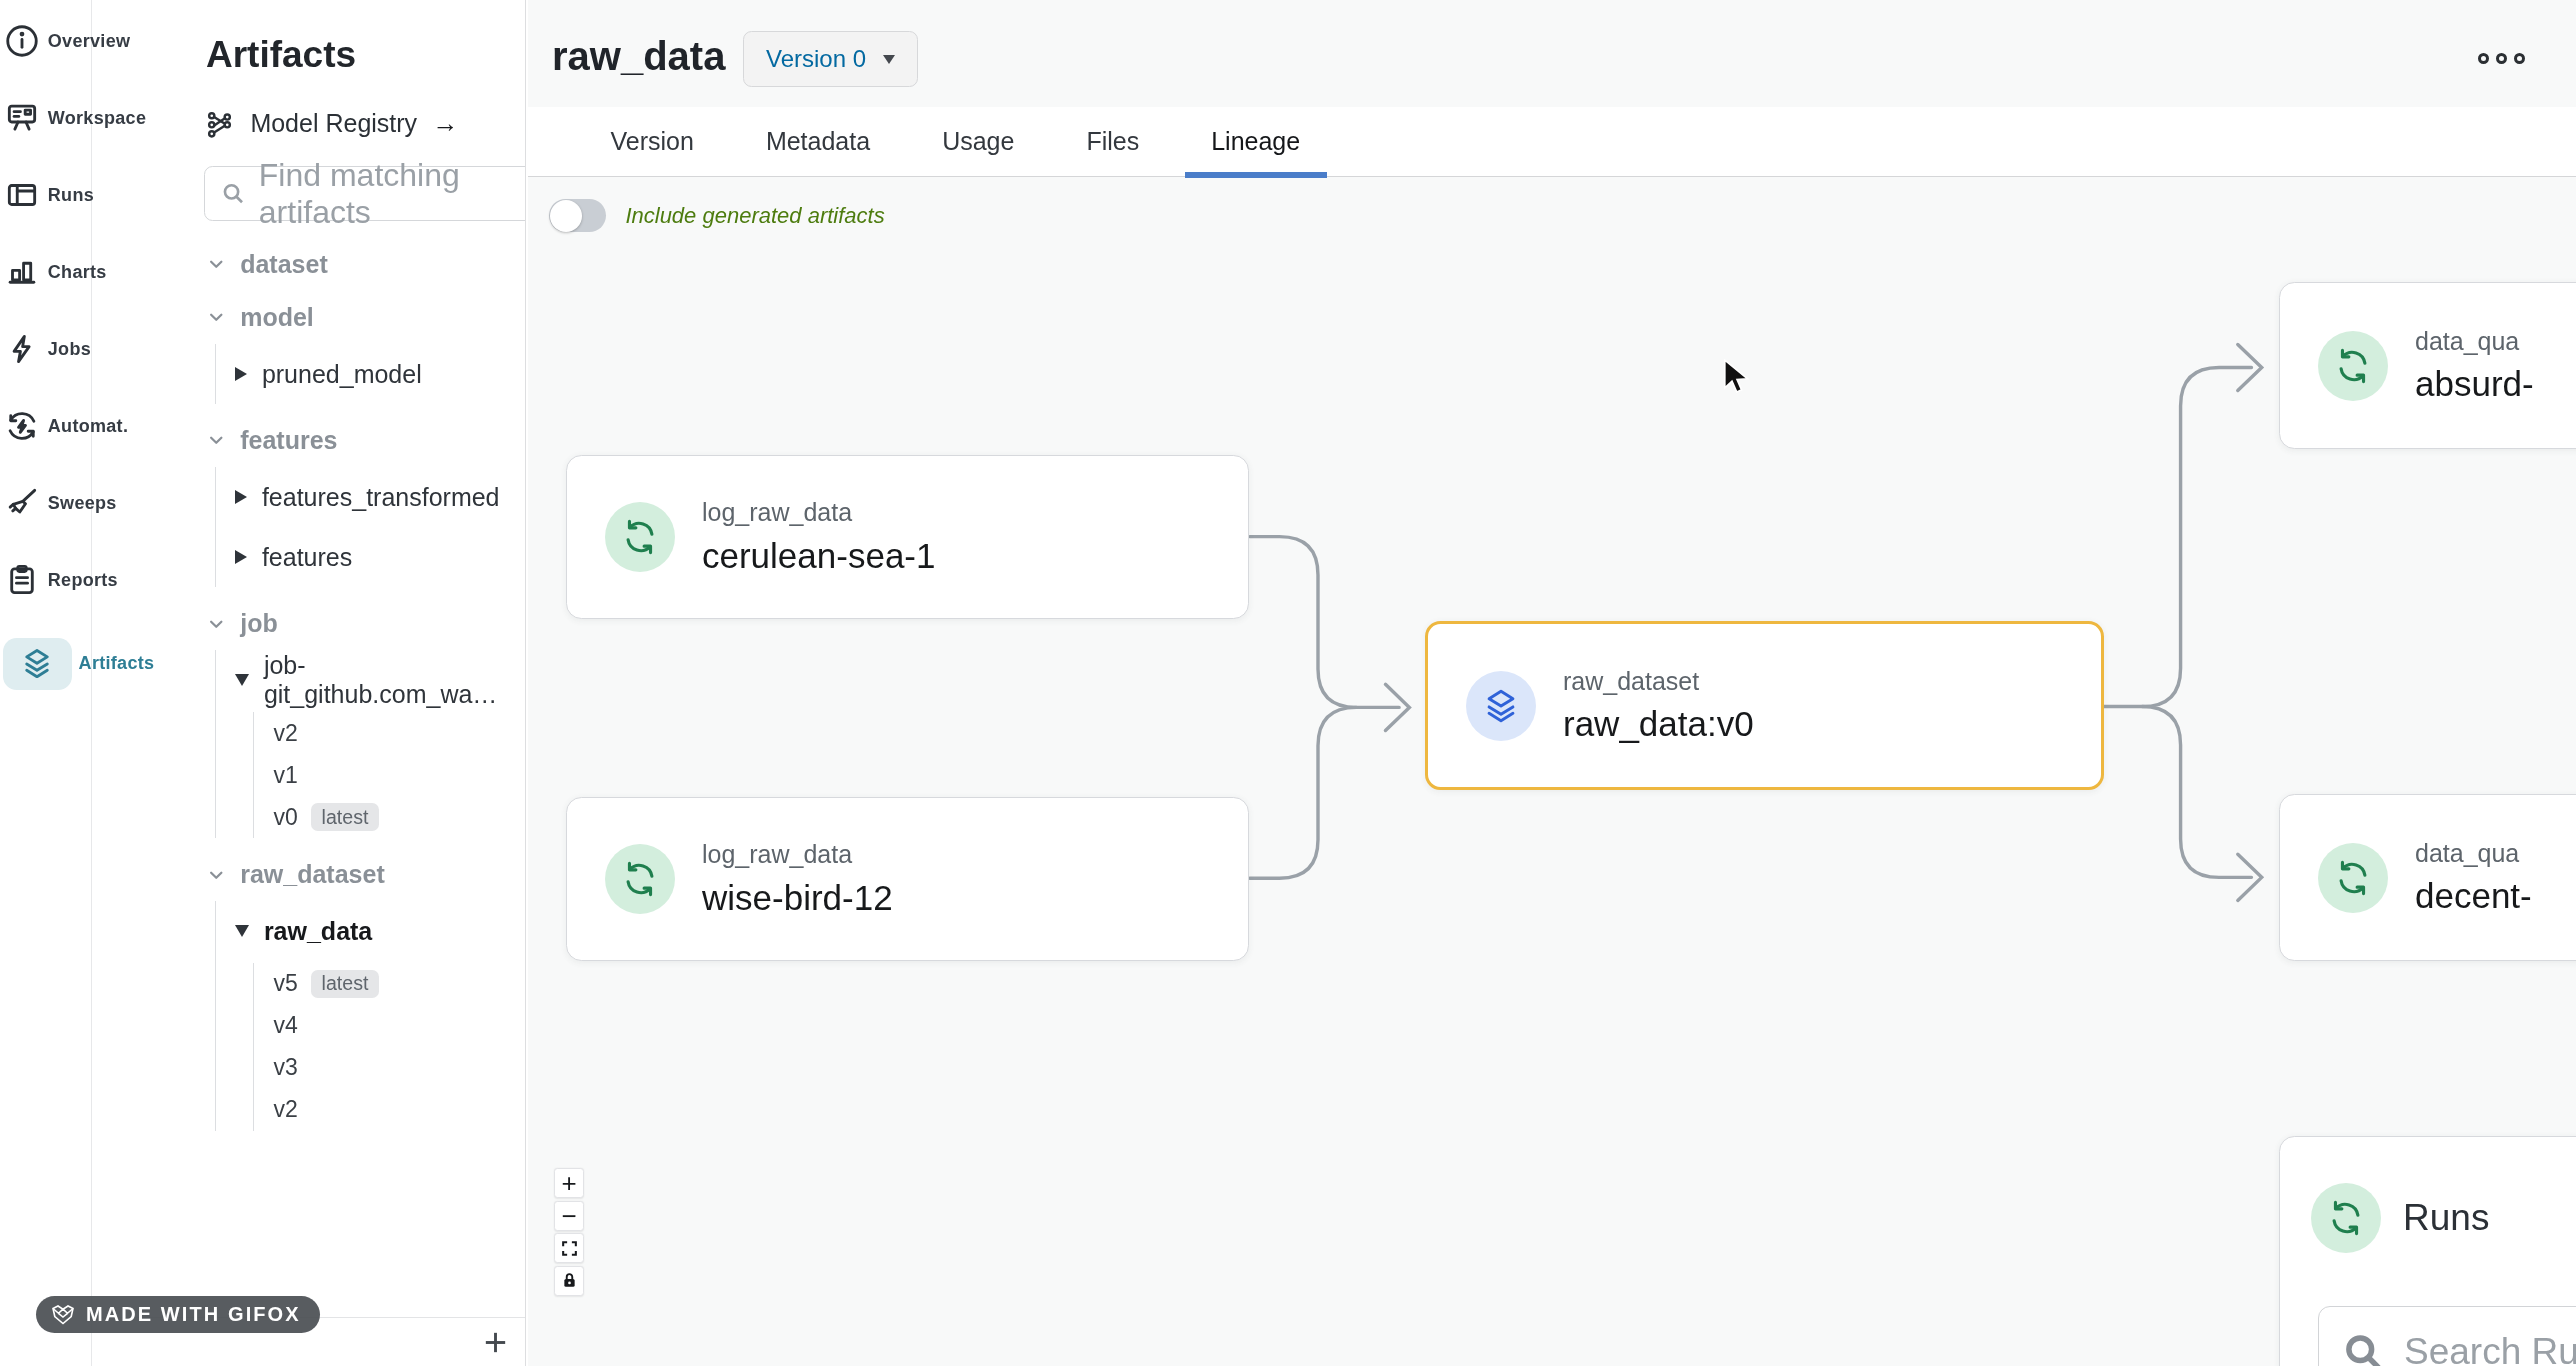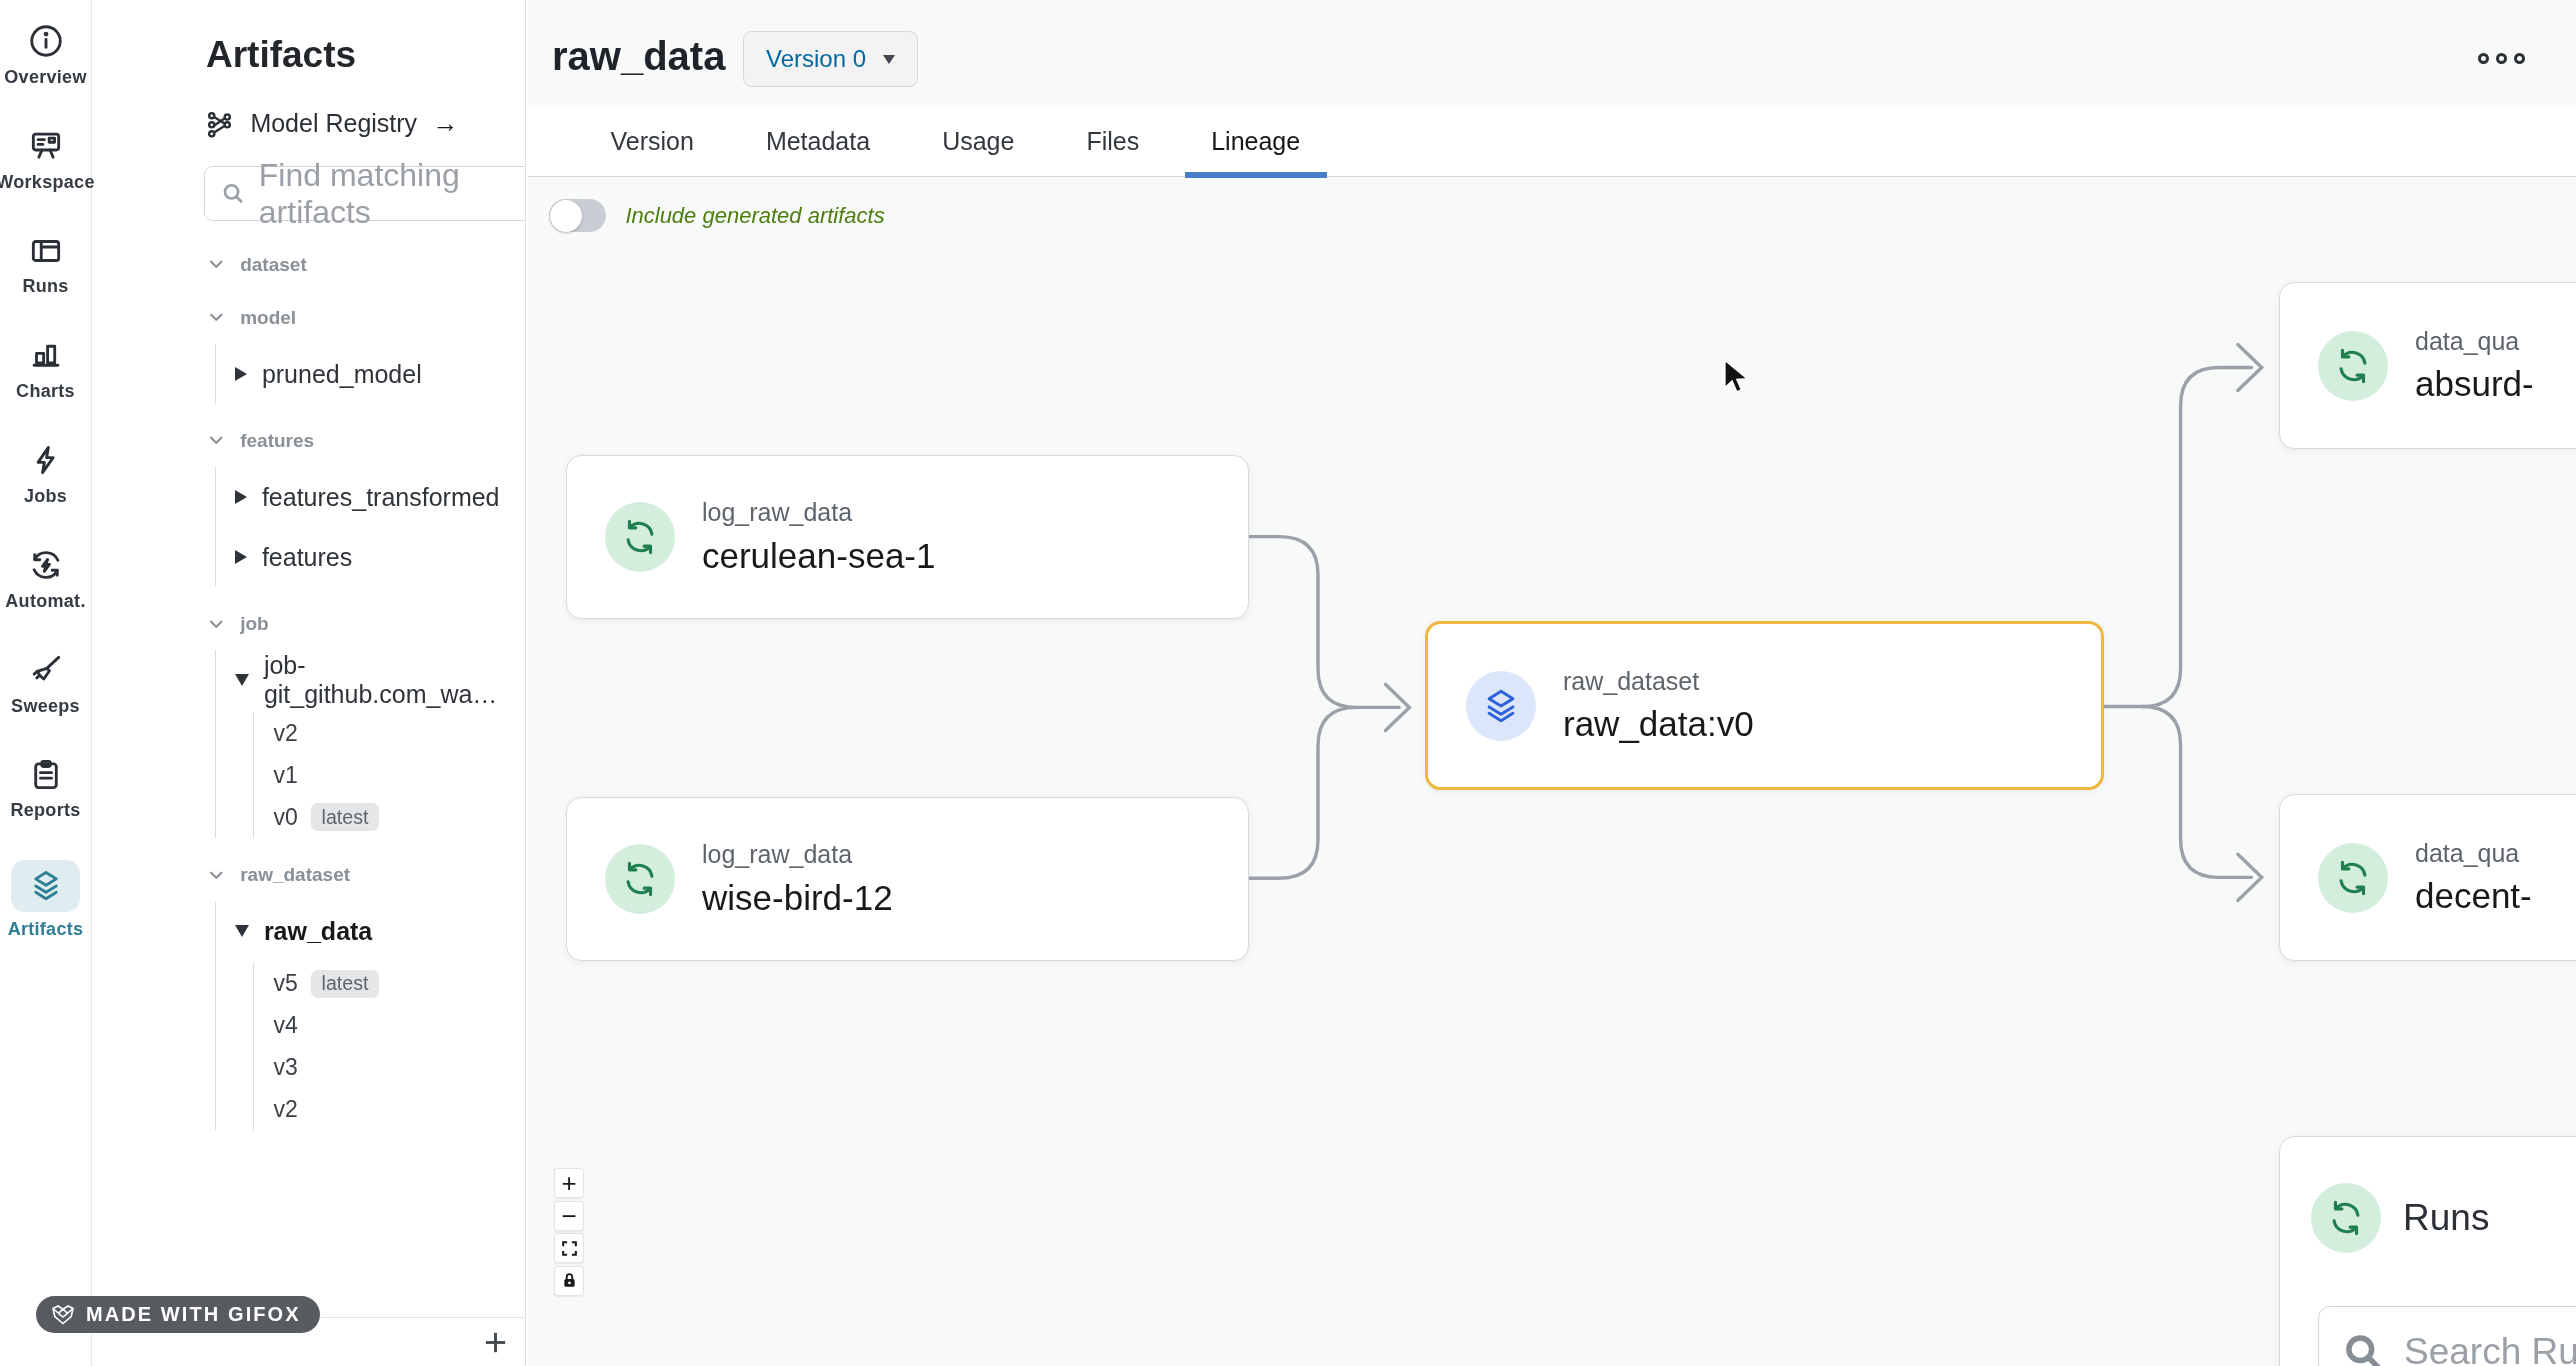--- a/index.html
+++ b/index.html
@@ -2,21 +2,21 @@
 <html style="font-size:13.7px"><head>
 <meta charset="utf-8">
 <style>
   * { margin:0; padding:0; box-sizing:border-box; }
   html,body { width:2576px; height:1367px; overflow:hidden; background:#fff;
     font-family:"Liberation Sans", sans-serif; color:#24292e; }
 
   
   .rail { position:absolute; left:0; top:0; width:92px; height:1367px; background:#fff;
     border-right:1.7px solid #e7e8ea; display:flex; flex-direction:column; align-items:center; padding-top:22px; z-index:30; }
-  .rail-item { width:85px; display:flex; flex-direction:column; align-items:center; gap:6.8px;
+  .rail-item { width:85px; display:flex; flex-direction:row; align-items:center; gap:6.8px;
     margin-bottom:39px; cursor:pointer; }
   .rail-item svg { width:38px; height:38px; stroke:#2b3036; fill:none; stroke-width:1.8; stroke-linecap:round; stroke-linejoin:round; }
   .rail-label { font-size:18px; font-weight:700; color:#363c44; letter-spacing:0.3px; }
   .rail-item.active .rail-label { color:#2e7e95; }
   .rail-item.active .pill { background:#dfedf0; border-radius:13.7px; padding:6.8px 15.4px; }
   .rail-item.active svg { stroke:#2e7e95; }
   .pill { display:flex; align-items:center; justify-content:center; }
 
   
   .panel { position:absolute; left:92px; top:0; width:434px; height:1367px; background:#fff;
@@ -26,21 +26,21 @@
   .registry-row svg { width:31px; height:31px; stroke:#2b3036; fill:none; stroke-width:1.9; }
   .registry-label { font-size:25px; color:#2b3036; }
   .registry-arrow { font-size:26px; color:#17191c; font-weight:700; }
   .search-box { position:absolute; left:112px; top:166px; width:386px; height:55px; border:1.7px solid #d5d7da;
     border-radius:8.5px; background:#fff; display:flex; align-items:center; padding:0 15.4px; gap:12px; }
   .search-box svg { width:27px; height:27px; stroke:#9aa0a6; fill:none; stroke-width:2.4; }
   .search-ph { font-size:32px; color:#9aa0a6; }
 
   .tree { position:absolute; left:114px; top:238px; right:12px; }
   .t-cat { display:flex; align-items:center; gap:13.7px; height:53px; cursor:pointer; }
-  .t-cat-label { font-size:19px; font-weight:600; color:#8a9097; }
+  .t-cat-label { font-size:25px; font-weight:600; color:#8a9097; }
   .chev svg { width:20.5px; height:20.5px; stroke:#8a9097; stroke-width:2.6; fill:none; stroke-linecap:round; stroke-linejoin:round; display:block; }
   .t-kids { border-left:1.7px solid #dcdee1; margin-left:9.4px; padding-left:19px; margin-bottom:10.2px; }
   .t-item { display:flex; align-items:center; gap:14.5px; height:60px; font-size:25px; color:#2f343a; cursor:pointer; }
   .t-item.bold { font-weight:700; color:#17191c; }
   .tri-r { width:0; height:0; border-left:12px solid #2f343a; border-top:7.7px solid transparent; border-bottom:7.7px solid transparent; }
   .tri-d { width:0; height:0; border-top:12px solid #2f343a; border-left:7.7px solid transparent; border-right:7.7px solid transparent; }
   .v-kids { border-left:1.7px solid #dcdee1; margin-left:18px; padding-left:19px; margin-top:1.7px; }
   .v-row { display:flex; align-items:center; gap:13.7px; height:42px; font-size:23px; color:#3a3f45; cursor:pointer; }
   .badge { background:#e5e6e8; color:#5f656c; font-size:19.6px; border-radius:6.8px; padding:2.6px 10.2px; }
   .panel-footer { position:absolute; left:0; bottom:0; width:100%; height:50px; border-top:1.7px solid #e3e4e6; background:#fff; }

